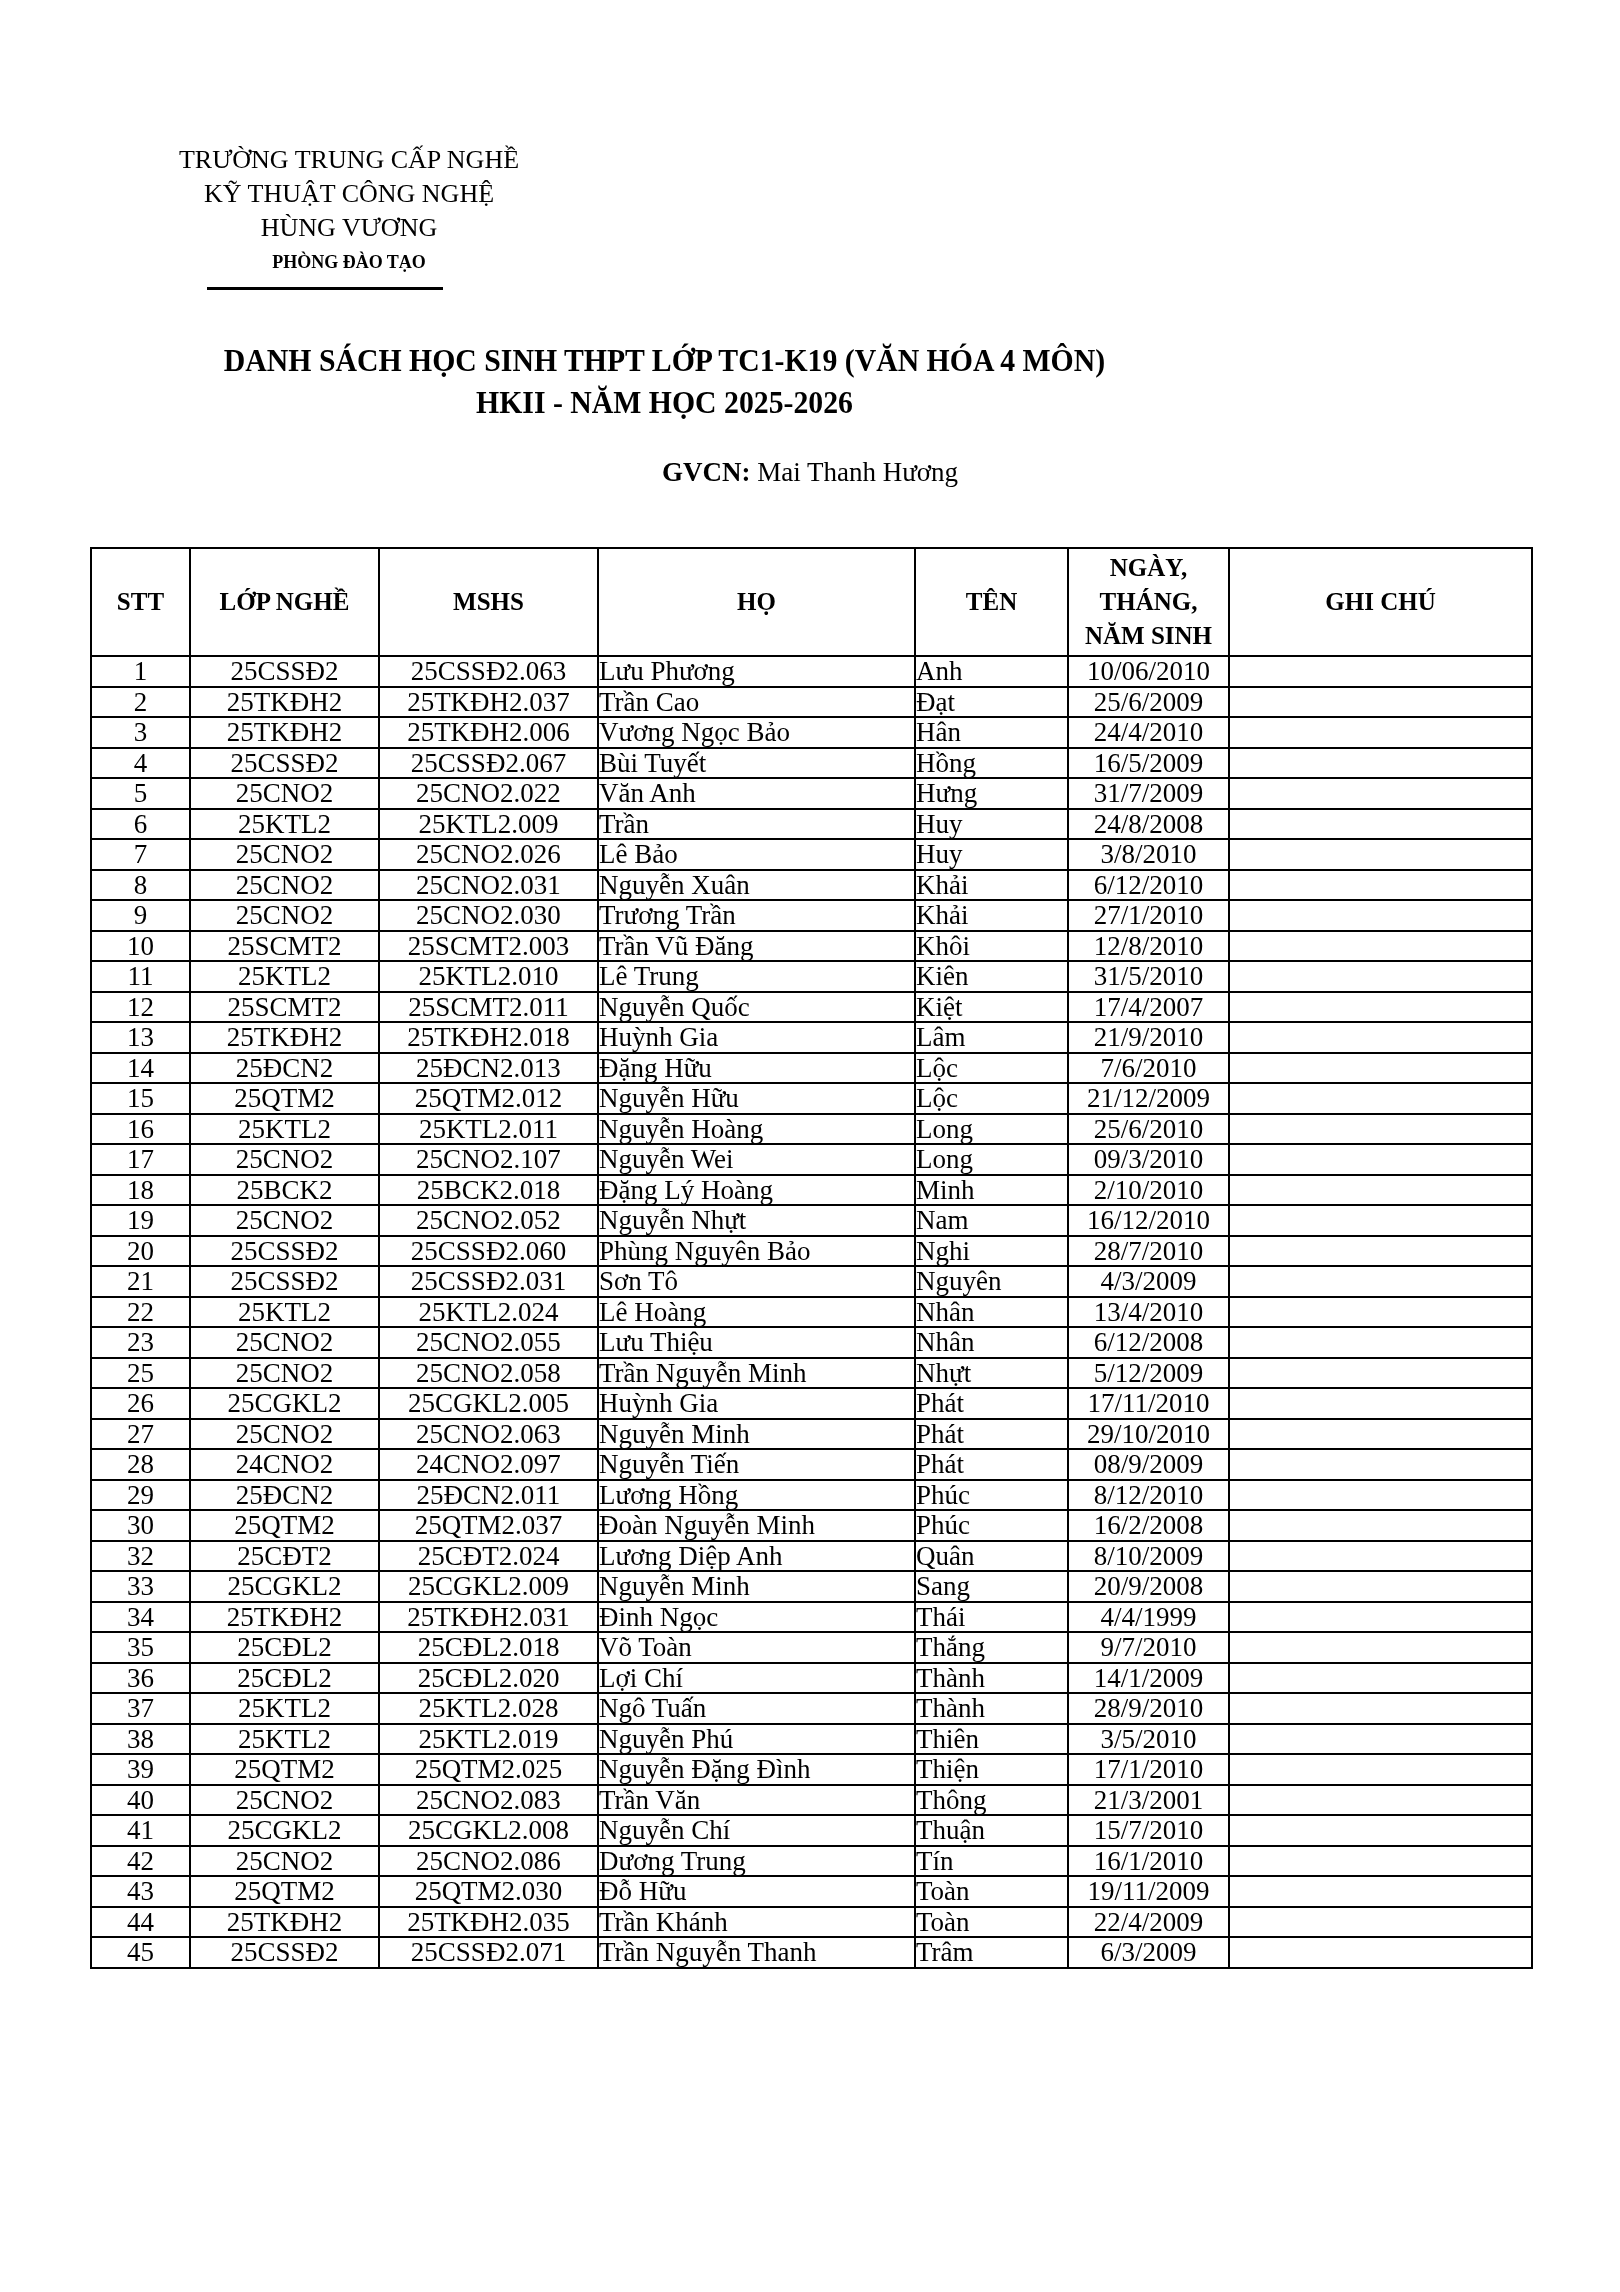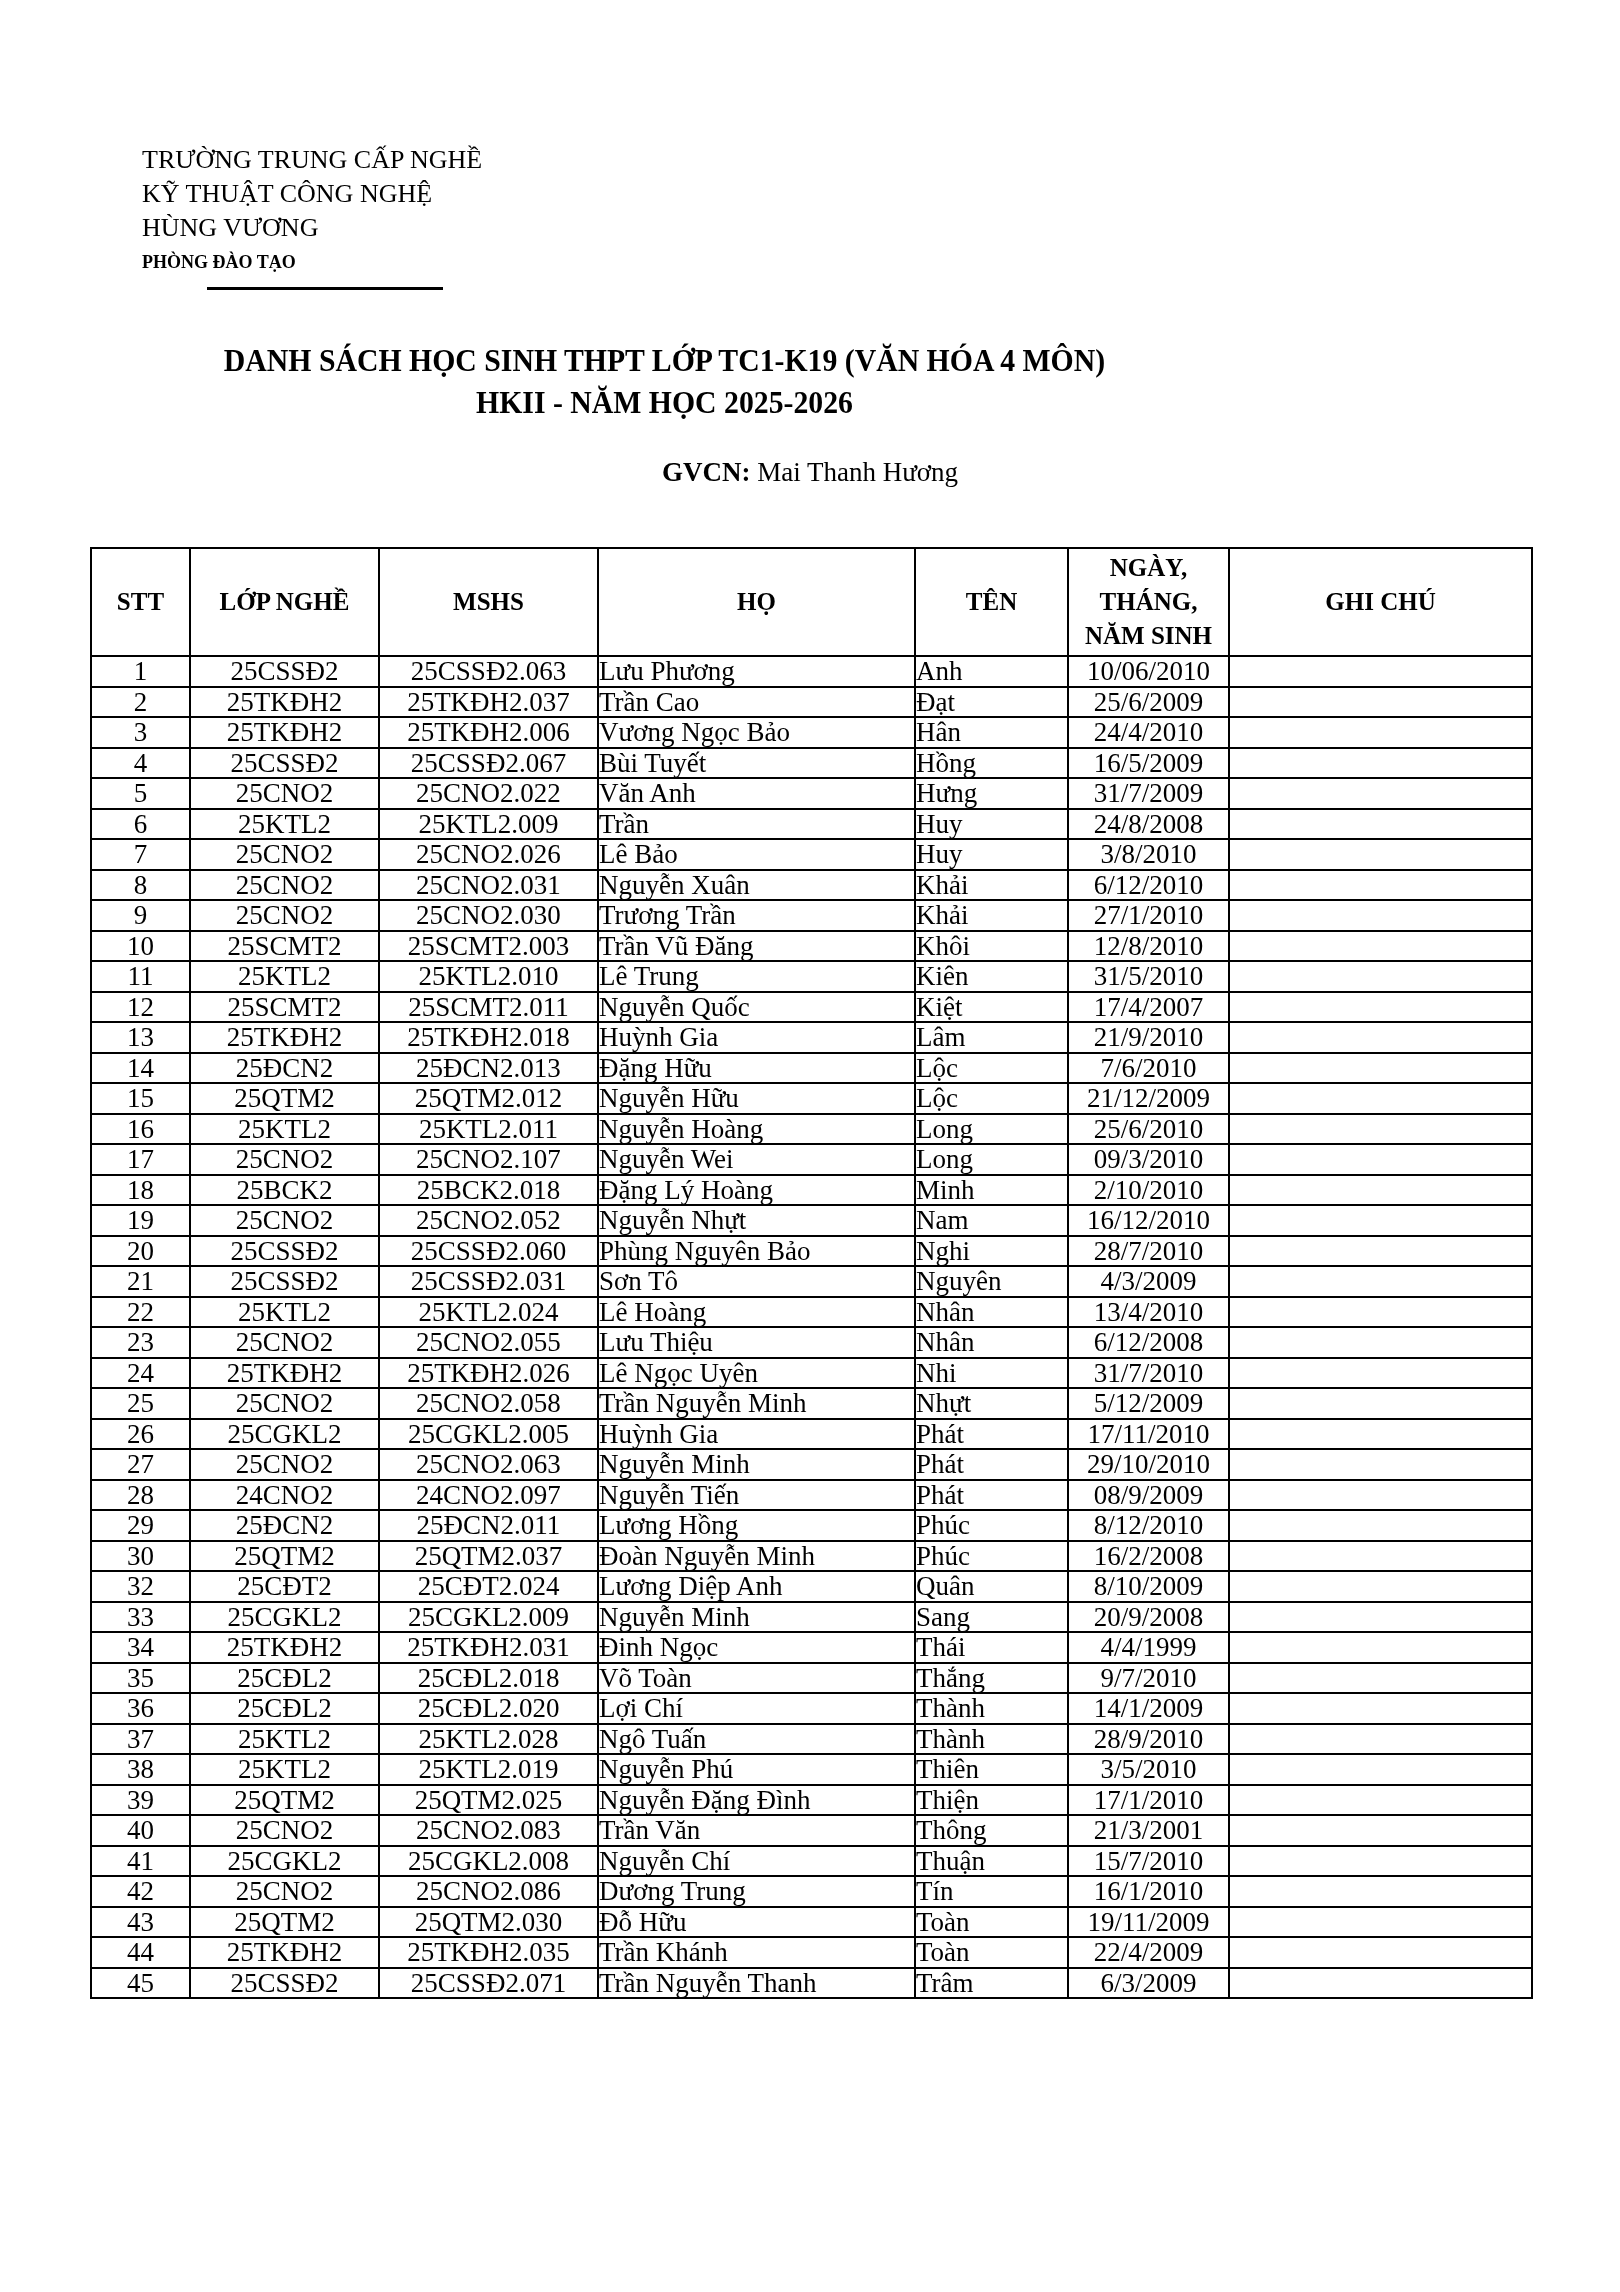--- a/index.html
+++ b/index.html
@@ -10,23 +10,24 @@
     body {
       width: 1620px;
       height: 2293px;
       position: relative;
       overflow: hidden;
       font-family: "Liberation Serif", "DejaVu Serif", serif;
       color: #000000;
     }
     .org-block {
       position: absolute;
-      left: 142px;
+      left: 134px;
       top: 143px;
       width: 430px;
+      text-align: center;
       font-size: 26px;
       line-height: 34px;
     }
     .org-line { white-space: nowrap; }
     .org-dept {
       font-weight: bold;
       font-size: 18px;
     }
     .org-underline {
       position: absolute;
@@ -347,29 +348,20 @@
       <tr>
         <td class="c-center">23</td>
         <td class="c-center">25CNO2</td>
         <td class="c-center">25CNO2.055</td>
         <td class="c-left">Lưu Thiệu</td>
         <td class="c-left">Nhân</td>
         <td class="c-center">6/12/2008</td>
         <td class="c-left"></td>
       </tr>
       <tr>
-        <td class="c-center">24</td>
-        <td class="c-center">25TKĐH2</td>
-        <td class="c-center">25TKĐH2.026</td>
-        <td class="c-left">Lê Ngọc Uyên</td>
-        <td class="c-left">Nhi</td>
-        <td class="c-center">31/7/2010</td>
-        <td class="c-left"></td>
-      </tr>
-      <tr>
         <td class="c-center">25</td>
         <td class="c-center">25CNO2</td>
         <td class="c-center">25CNO2.058</td>
         <td class="c-left">Trần Nguyễn Minh</td>
         <td class="c-left">Nhựt</td>
         <td class="c-center">5/12/2009</td>
         <td class="c-left"></td>
       </tr>
       <tr>
         <td class="c-center">26</td>

